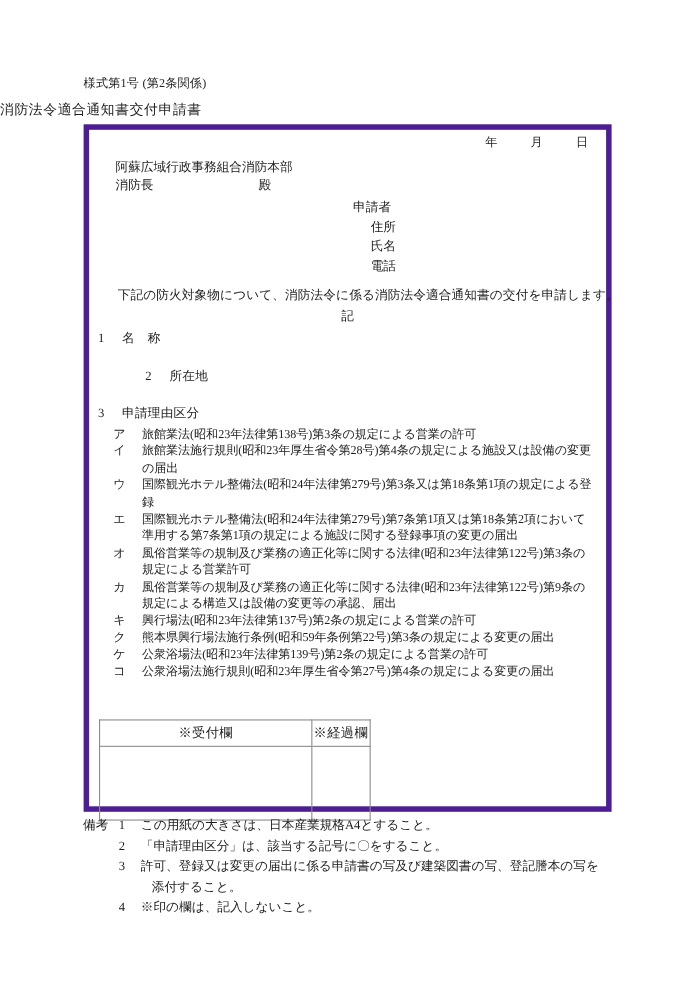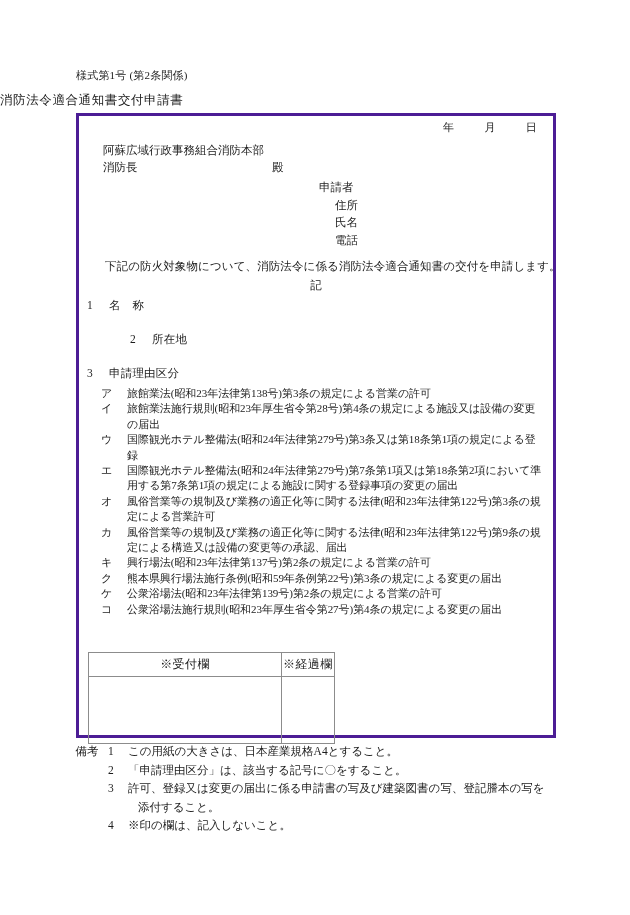--- a/index.html
+++ b/index.html
@@ -43,21 +43,21 @@
     letter-spacing: 0.6px;
   }
 
   
   .main-box {
     position: absolute;
     left: 76px;
     top: 113px;
     width: 480px;
     height: 625px;
-    border: 3px solid #4c1d95;
+    border: 5px solid #4c1d95;
     box-sizing: border-box;
   }
   .box-inner {
     position: relative;
     width: 100%;
     height: 100%;
   }
 
   
   .date-line {
@@ -75,21 +75,20 @@
   
   .addressee {
     position: absolute;
     left: 24px;
     top: 26px;
     font-size: 11.5px;
     line-height: 17px;
   }
   .addressee-role {
     display: flex;
-    gap: 39px;
   }
   .addressee-role .role-name { width: 130px; }
   .addressee-role .dono { }
 
   
   .applicant {
     position: absolute;
     left: 240px;
     top: 63px;
     font-size: 11.5px;

